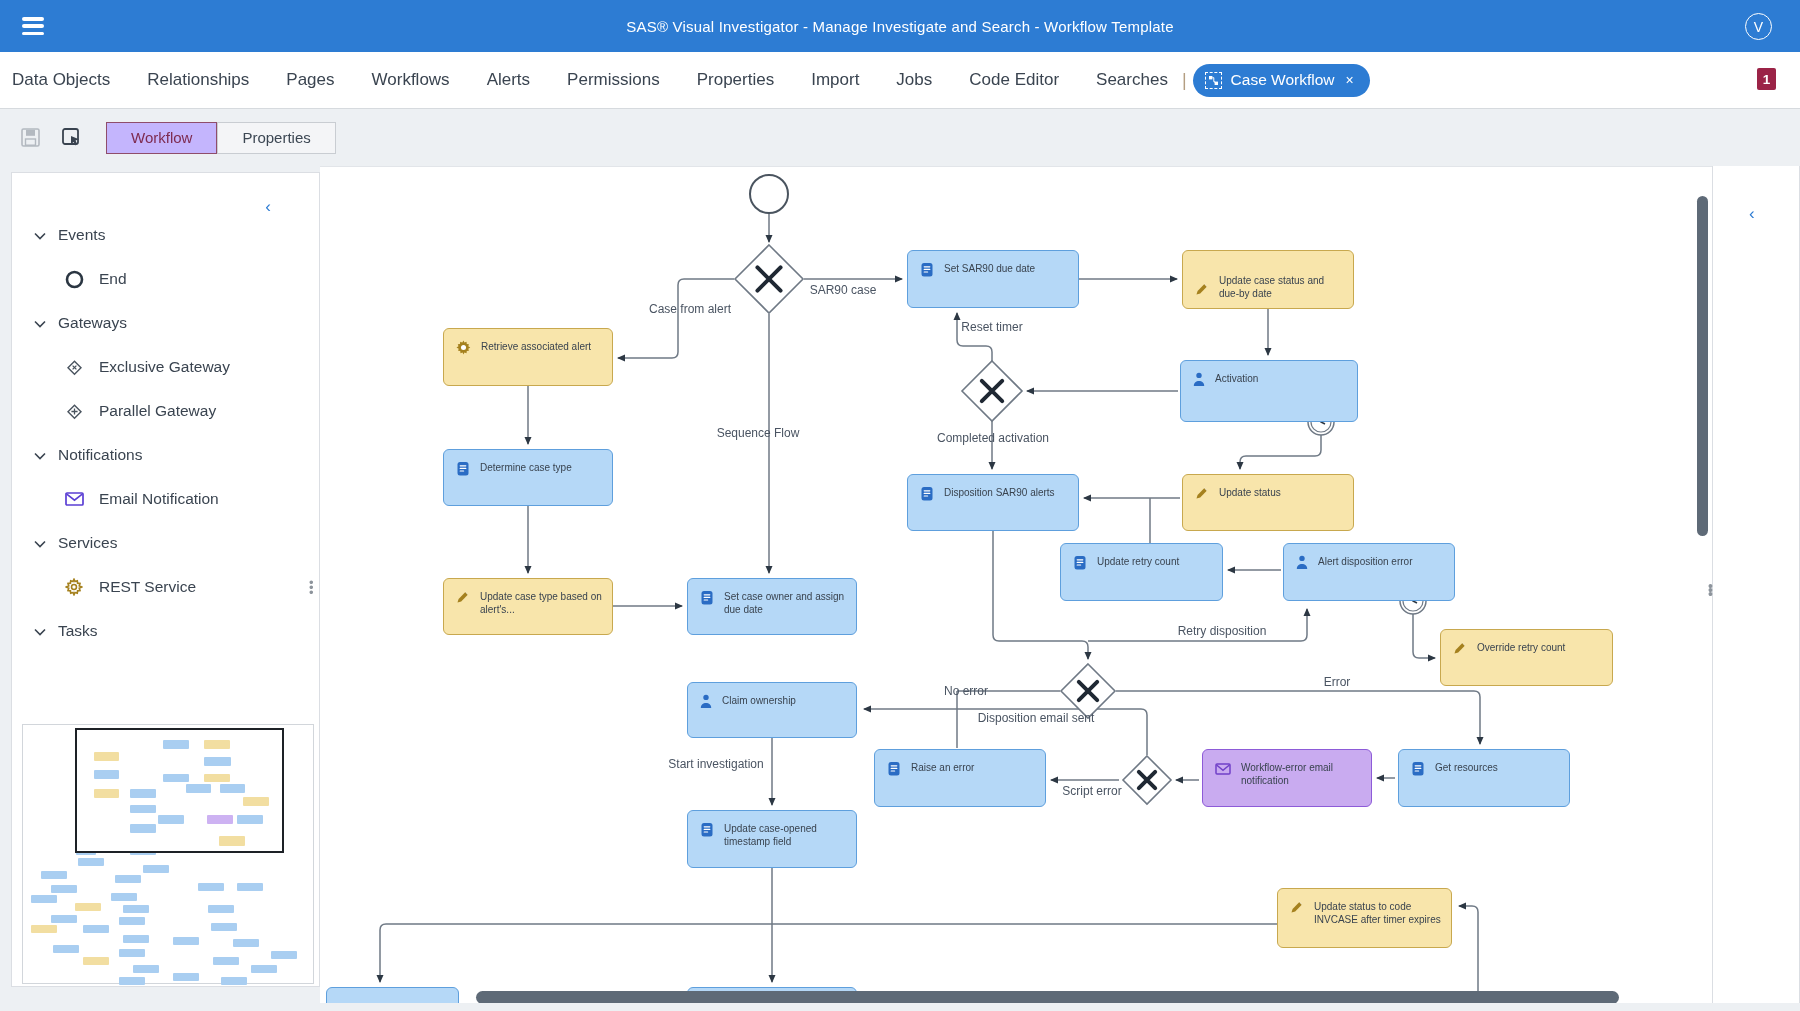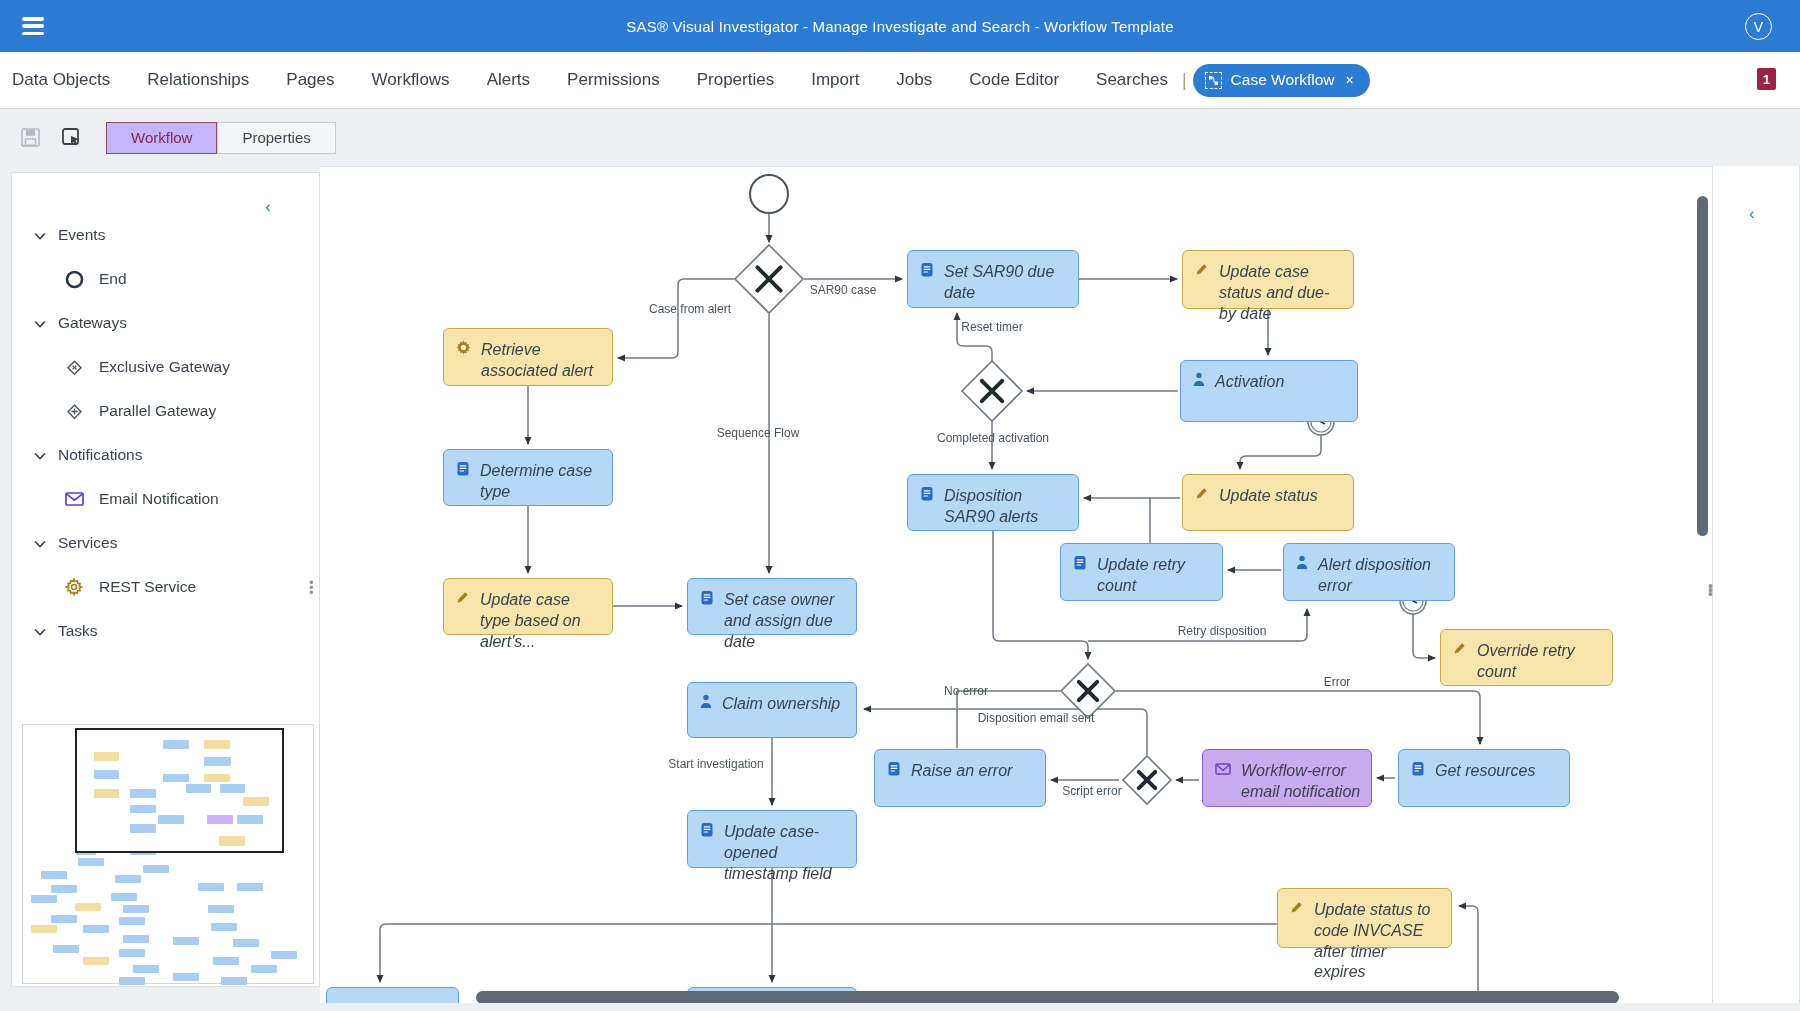--- a/index.html
+++ b/index.html
@@ -45,21 +45,21 @@
 
   
   #minimap { position:absolute; left:10px; top:551px; width:292px; height:260px; background:#fff; border:1px solid #d2d6db; cursor:pointer; }
   #minimap .mini-box { position:absolute; border-radius:1px; }
   #minimap #mini-viewport { position:absolute; border:2.5px solid #1d2126; background:transparent; }
 
   
   #canvas { position:absolute; left:320px; top:166px; width:1392px; height:837px; background:#fff; border-top:1px solid #e2e5e9; overflow:hidden; }
   #edge-svg { position:absolute; left:0; top:0; }
   .node { position:absolute; border-radius:6px; display:flex; align-items:flex-start; gap:10px; padding:10px 10px 8px 12px; cursor:pointer; }
-  .node .lbl { font-size:16px; color:#39434f; line-height:1.3; padding-top:1px;font-style:italic; }
+  .node .lbl { font-size:10px; color:#39434f; line-height:1.3; padding-top:1px; }
   .node .ic { flex:0 0 auto; padding-top:1px; }
   .node.blue   { background:#b5d8f7; border:1.5px solid #5e9fdd; }
   .node.yellow { background:#f8e5ab; border:1.5px solid #c8a84e; }
   .node.purple { background:#c9abf0; border:1.5px solid #8d5bd8; }
   .edge-label { position:absolute; transform:translate(-50%,-50%); font-size:12px; color:#4a5462; white-space:nowrap; }
 
   
   #hscroll { position:absolute; left:156px; top:824px; width:1143px; height:13px; background:#5e6a77; border-radius:7px; cursor:pointer; }
   #vscroll { position:absolute; left:1377px; top:29px; width:11px; height:340px; background:#5e6a77; border-radius:6px; cursor:pointer; }
   #right-panel { position:absolute; left:1712px; top:166px; width:88px; height:837px; background:#fff; border-left:1px solid #dbdee3; border-right:1px solid #dbdee3; }
@@ -333,21 +333,21 @@
       </g>
   </svg>
   <div id="node-layer">
       <div class="node blue" style="left: 587px; top: 83px; width: 172px; height: 58px;">
         <span class="ic"><svg width="14" height="16" viewBox="0 0 14 16">
             <rect x="1.5" y="1" width="11" height="13.5" rx="2.5" fill="#2a6cc4"></rect>
             <path d="M4.2 4.8h5.6M4.2 7.4h5.6M4.2 10h3.4" stroke="#fff" stroke-width="1.2" stroke-linecap="round"></path>
           </svg></span>
         <span class="lbl">Set SAR90 due date</span>
       </div>
-      <div class="node yellow" style="left: 862px; top: 83px; width: 172px; height: 59px;">
+      <div class="node yellow" style="left: 862px; top: 83px; width: 172px; height: 59px; align-items: flex-end;">
         <span class="ic"><svg width="14" height="14" viewBox="0 0 14 14">
             <path d="M1.5 12.5l1.1-3.6L9.4 2l2.6 2.6-6.8 6.9z" fill="#a5811e"></path>
             <path d="M9.4 2l2.6 2.6" stroke="#fff" stroke-width=".7"></path>
           </svg></span>
         <span class="lbl">Update case status and due-by date</span>
       </div>
       <div class="node yellow" style="left: 123px; top: 161px; width: 170px; height: 58px;">
         <span class="ic"><svg width="15" height="15" viewBox="0 0 16 16">
             <path fill="#a5811e" d="M8 .5l1 2.1 2.2-.7.3 2.3 2.3.3-.7 2.2 2.1 1.3-2.1 1.3.7 2.2-2.3.3-.3 2.3-2.2-.7-1 2.1-1-2.1-2.2.7-.3-2.3-2.3-.3.7-2.2L.5 8l2.1-1.3-.7-2.2 2.3-.3.3-2.3 2.2.7z"></path>
             <circle cx="8" cy="8" r="2.7" fill="#fff"></circle>

